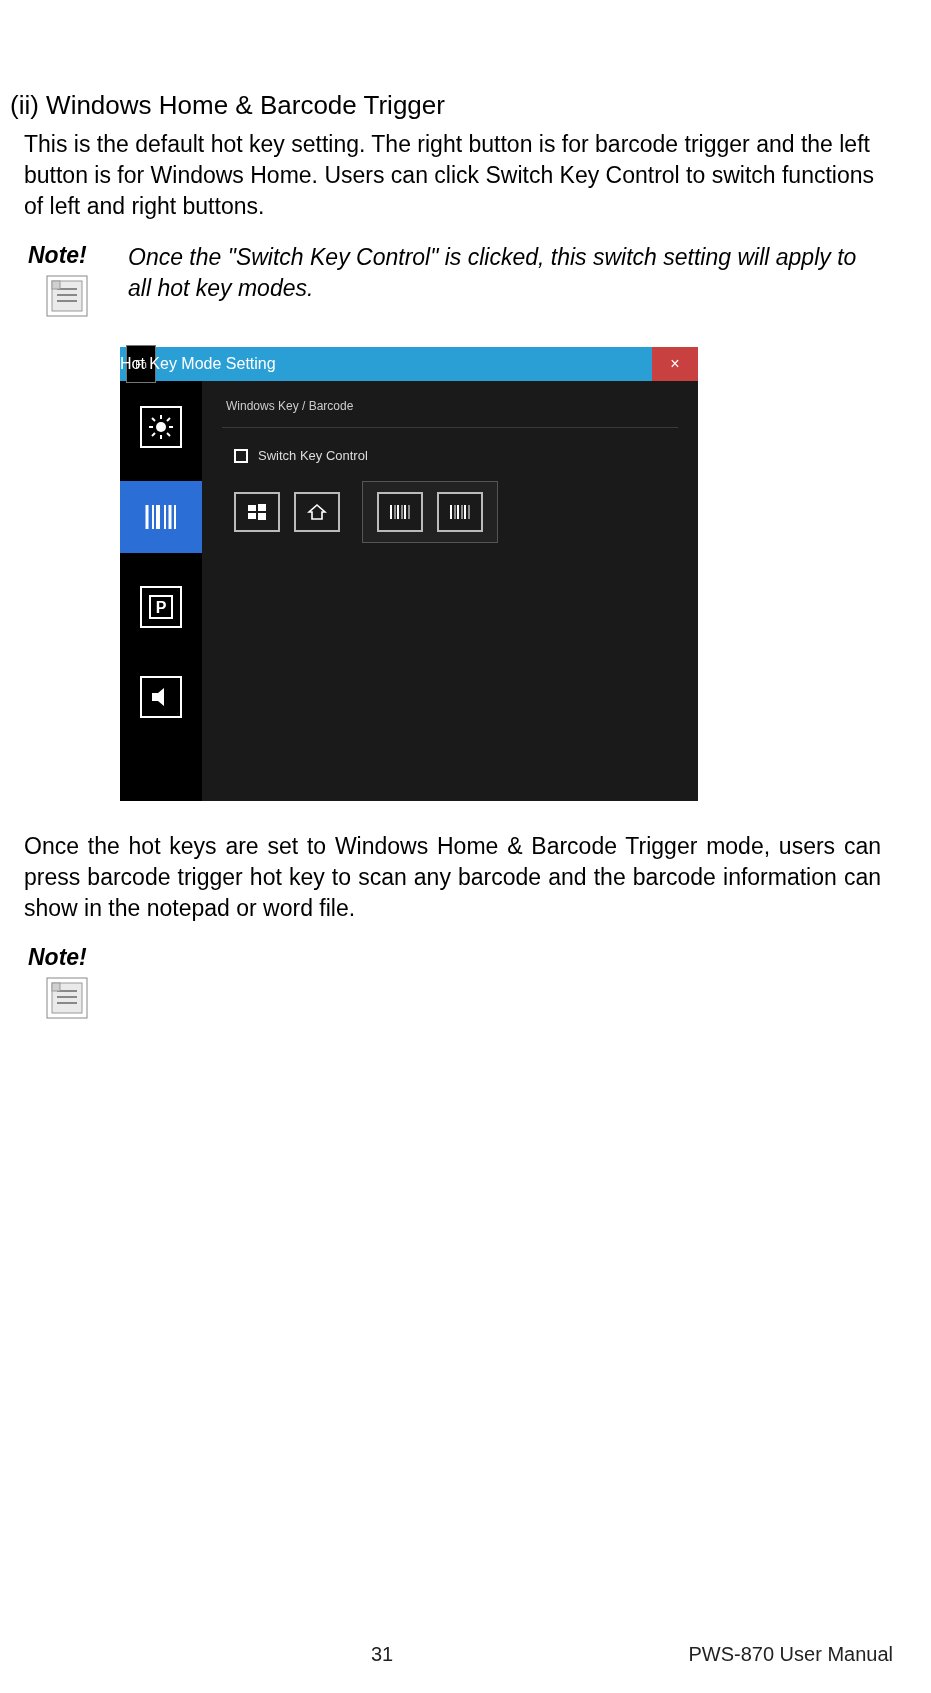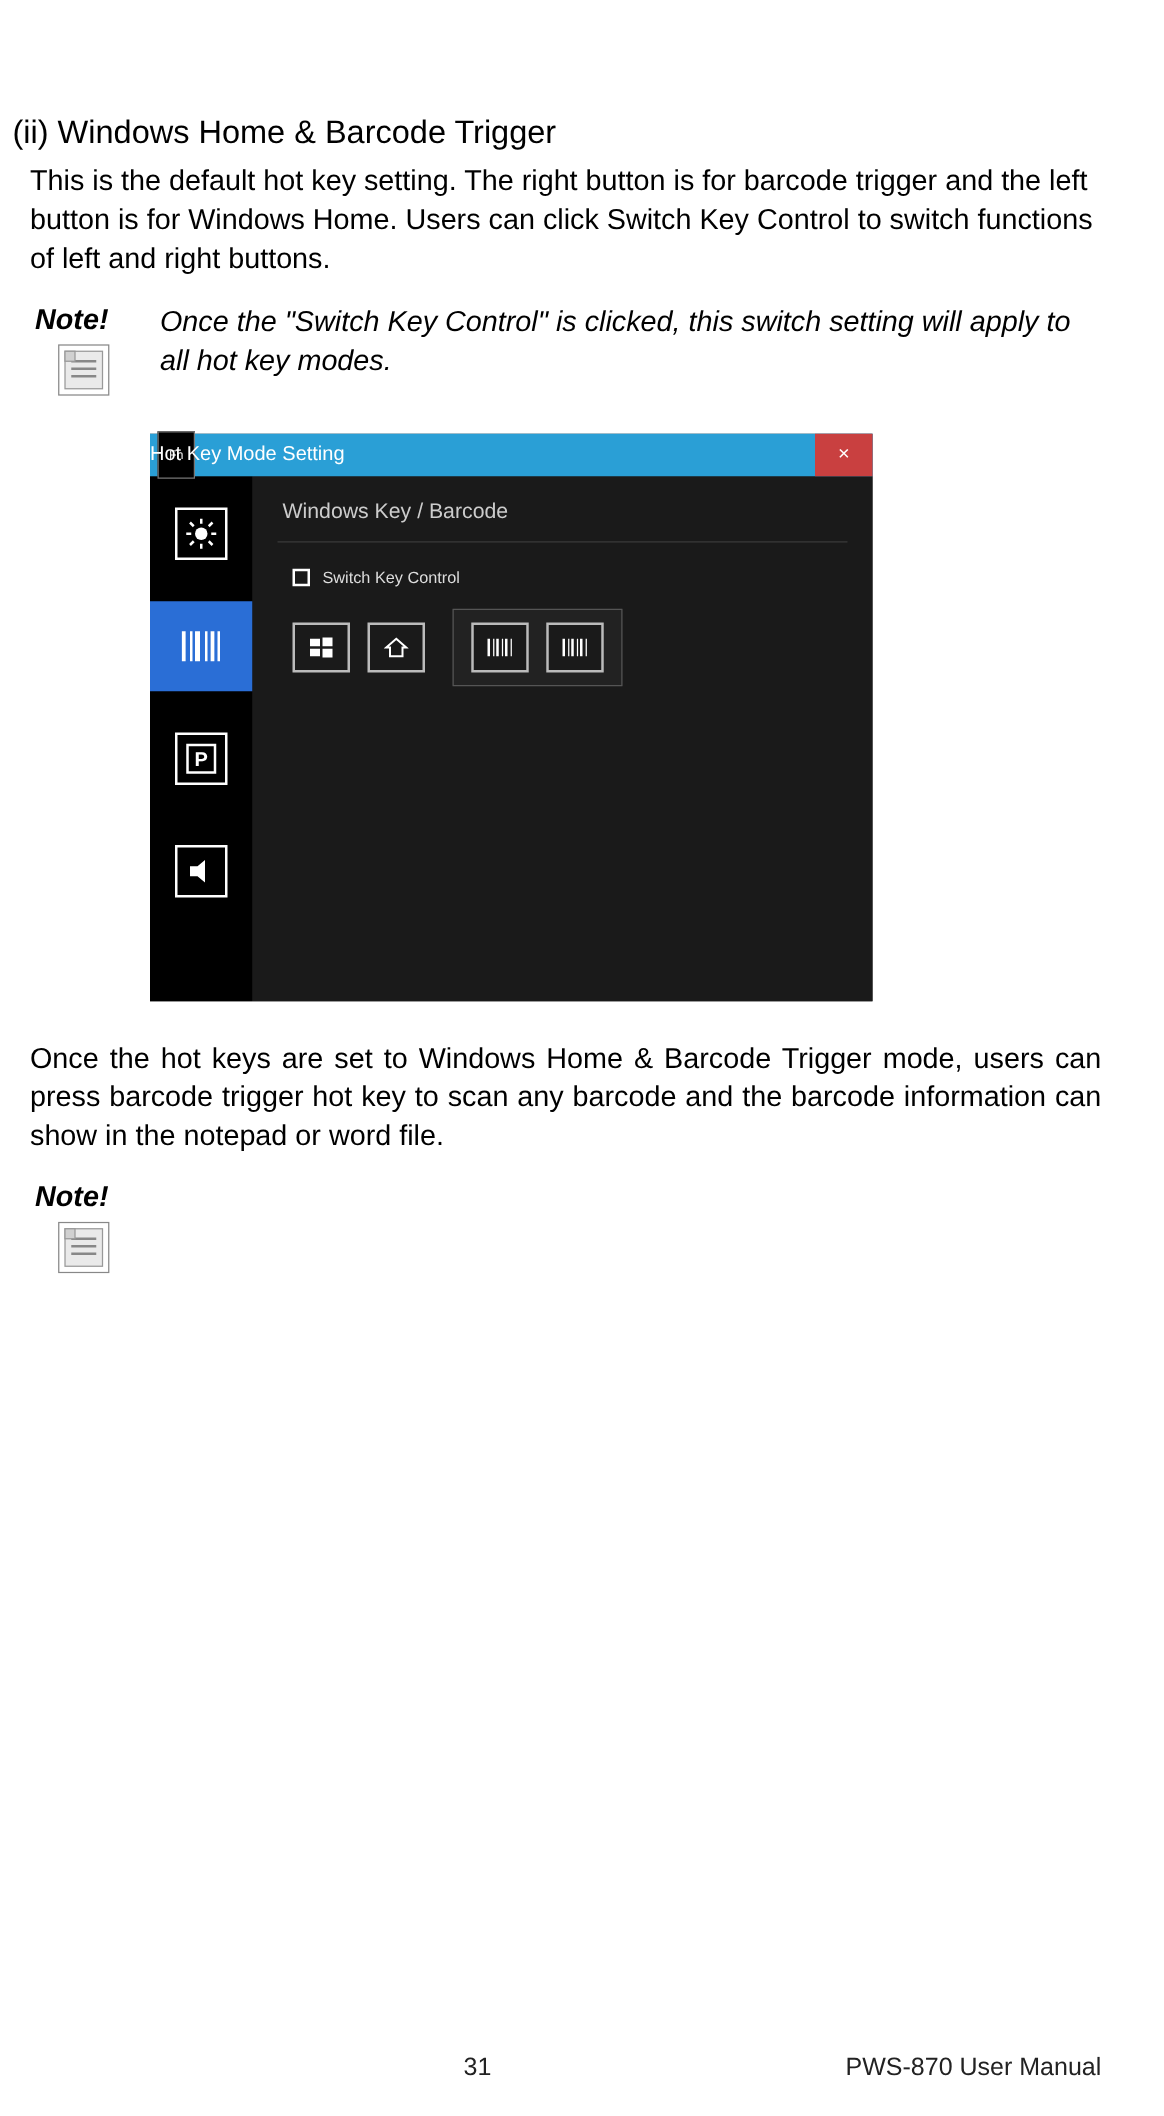--- a/index.html
+++ b/index.html
@@ -133,21 +133,21 @@
   }
   .sidebar-item.selected .sb-iconbox { border: none; width: 50px; height: 50px; }
 
   .content {
     flex: 1;
     background: #1a1a1a;
     padding: 10px 20px;
     color: #eee;
   }
   .content-header {
-    font-size: 17px;
+    font-size: 12px;
     color: #ccc;
     padding: 8px 0 14px 4px;
     border-bottom: 1px solid #3a3a3a;
   }
   .switch-row {
     display: flex;
     align-items: center;
     gap: 10px;
     font-size: 13px;
     margin: 20px 0 18px 12px;
@@ -195,21 +195,21 @@
     color: #222;
   }
   .footer-pagenum {
     position: absolute;
     left: 0;
     width: 764px;
     text-align: center;
   }
   .footer-doc {
     position: absolute;
-    right: 50px;
+    right: 38px;
   }
 </style>
 </head>
 <body>
 
 <div class="section-heading">(ii) Windows Home &amp; Barcode Trigger</div>
 
 <div class="body-text">This is the default hot key setting. The right button is for barcode trigger and the left button is for Windows Home. Users can click Switch Key Control to switch functions of left and right buttons.</div>
 
 <div class="note-block">

